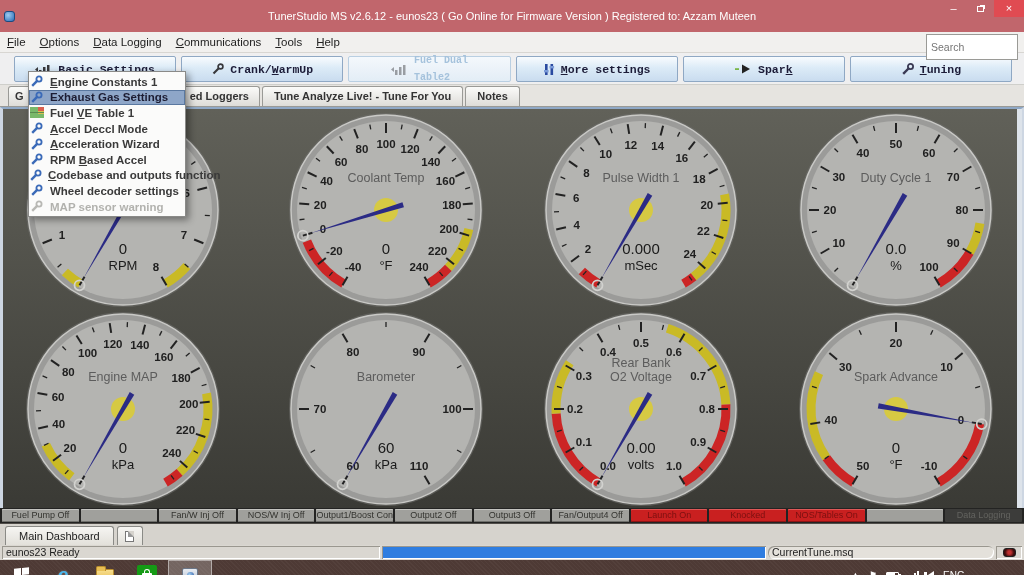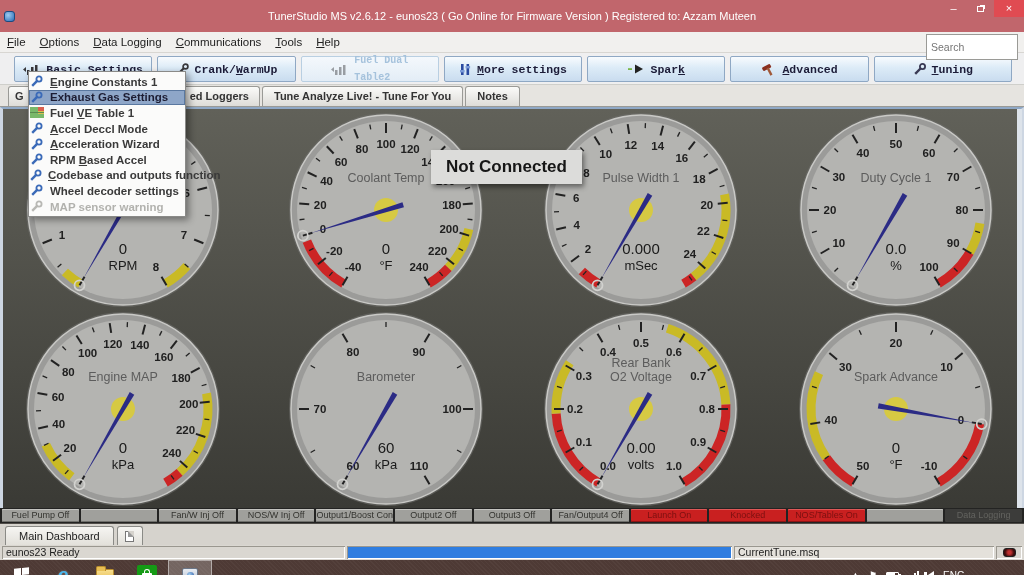--- a/index.html
+++ b/index.html
@@ -61,24 +61,24 @@
   .dashtabs { height:22px; background:#d6d3cd; border-top:1px solid #504d49; display:flex; align-items:flex-end; padding-left:5px; }
   .dtab { height:19px; background:linear-gradient(#f6f5f2,#e2e0da); border:1px solid #8a8a86; border-bottom:none;
           border-radius:3px 3px 0 0; font-size:11px; color:#222; line-height:18px; padding:0 13px; margin-right:3px; }
   .dtab.icon { width:26px; padding:0; display:flex; align-items:center; justify-content:center; }
   .page-ico { display:inline-block; width:9px; height:11px; background:#fff; border:1px solid #777; position:relative; }
   .page-ico::after { content:""; position:absolute; right:-1px; top:-1px; border:3px solid #d6d3cd; border-left-color:#999; border-bottom-color:#999; }
 
   
   .statusbar { height:15px; background:#dad7d1; display:flex; gap:2px; padding:1px 2px; font-size:10.5px; color:#222; }
   .seg { box-shadow:inset 1px 1px 0 #9a978f, inset -1px -1px 0 #fff; padding:0 4px; line-height:13px; white-space:nowrap; overflow:hidden; }
-  .seg.s1 { width:343px; }
+  .seg.s1 { width:378px; }
   .seg.s2 { flex:1; background:#fff; padding:1px; }
   .seg.s2 .fill { width:100%; height:100%; background:#2f7de0; }
-  .seg.s3 { width:260px; background:#e4e1db; }
+  .seg.s3 { width:226px; background:#e4e1db;border-radius:6px; }
   .seg.s4 { width:26px; display:flex; align-items:center; justify-content:center; }
   .burn { width:13px; height:9px; background:radial-gradient(circle at 50% 50%, #c03030 25%, #3a0c0c 70%); border-radius:3px; display:inline-block; border:1px solid #222; }
 
   
   .taskbar { height:30px; background:#4e3a35; background-image:repeating-linear-gradient(45deg, rgba(255,255,255,.03) 0 1px, transparent 1px 3px); display:flex; align-items:center; color:#fff; }
   .tkcell { width:42px; height:30px; display:flex; align-items:center; justify-content:center; }
   .tkcell.active { background:rgba(255,255,255,.22); border:1px solid rgba(255,255,255,.45); width:44px; }
   .winlogo { display:grid; grid-template-columns:7px 7px; grid-template-rows:7px 7px; gap:1px; transform:skewY(-6deg); }
   .winlogo i { background:#fff; }
   .ie-e { color:#49b8ef; font-size:19px; font-weight:bold; font-style:italic; text-shadow:0 0 2px rgba(255,255,255,.35); }
@@ -181,31 +181,20 @@
         <span><u>M</u>ore settings</span>
       </div>
       <div class="tbtn">
         <span class="ticon">
           <svg width="17" height="10">
             <rect x="0" y="4.2" width="4" height="1.8" fill="#7ab648"></rect>
             <path d="M7 0.5 L15 5 L7 9.5 Z" fill="#222"></path>
           </svg>
         </span>
         <span>Spar<u>k</u></span>
-      </div>
-      <div class="tbtn">
-        <span class="ticon">
-          <svg width="15" height="13">
-            <g transform="rotate(-28 7 6)">
-              <rect x="2" y="2" width="9" height="4" rx="1.2" fill="#8a3020"></rect>
-              <rect x="6" y="5" width="2.4" height="8" fill="#a05838"></rect>
-            </g>
-          </svg>
-        </span>
-        <span><u>A</u>dvanced</span>
       </div>
       <div class="tbtn">
         <span class="ticon">
           <svg width="13" height="13">
             <circle cx="9.5" cy="3.5" r="2.6" fill="none" stroke="#3a3a54" stroke-width="1.8"></circle>
             <line x1="8" y1="5" x2="2.2" y2="10.8" stroke="#3a3a54" stroke-width="2.4"></line>
           </svg>
         </span>
         <span><u>T</u>uning</span>
       </div>
@@ -565,21 +554,20 @@
             <text x="35.00268830119427" y="115.46077972601739" text-anchor="middle" font-size="11.5" font-weight="bold" font-family="&quot;Liberation Sans&quot;,sans-serif" fill="#202020">40</text>
             <text x="67" y="161.15767664977295" text-anchor="middle" font-size="11.5" font-weight="bold" font-family="&quot;Liberation Sans&quot;,sans-serif" fill="#202020">50</text>
             <text x="100" y="72" text-anchor="middle" font-size="12.5" font-family="&quot;Liberation Sans&quot;,sans-serif" fill="#5c5c5c">Spark Advance</text>
             <text x="100" y="144" text-anchor="middle" font-size="15" font-family="&quot;Liberation Sans&quot;,sans-serif" fill="#1a1a1a">0</text>
             <text x="100" y="160" text-anchor="middle" font-size="13" font-family="&quot;Liberation Sans&quot;,sans-serif" fill="#1a1a1a">°F</text>
             <circle cx="100" cy="100" r="12" fill="#d9cb3a" opacity="0.92"></circle>
             <polygon points="81.82197518384623,99.43483295982699 82.72494570771428,94.31383264416351 178.78462024097664,113.89185421335442" fill="#2b2b85"></polygon>
             <circle cx="185.6782745120621" cy="115.10739145702294" r="5" fill="none" stroke="#d2d2cf" stroke-width="1.8"></circle>
           </svg></div>
       </div>
-    <div class="notconn">Not Connected</div>
     <div class="vstrip"></div>
   </div>
 
   <div class="indbar" id="indbar">
       <div class="ind off">Fuel Pump Off</div>
       <div class="ind empty"></div>
       <div class="ind off">Fan/W Inj Off</div>
       <div class="ind off">NOS/W Inj Off</div>
       <div class="ind off">Output1/Boost Cont</div>
       <div class="ind off">Output2 Off</div>

